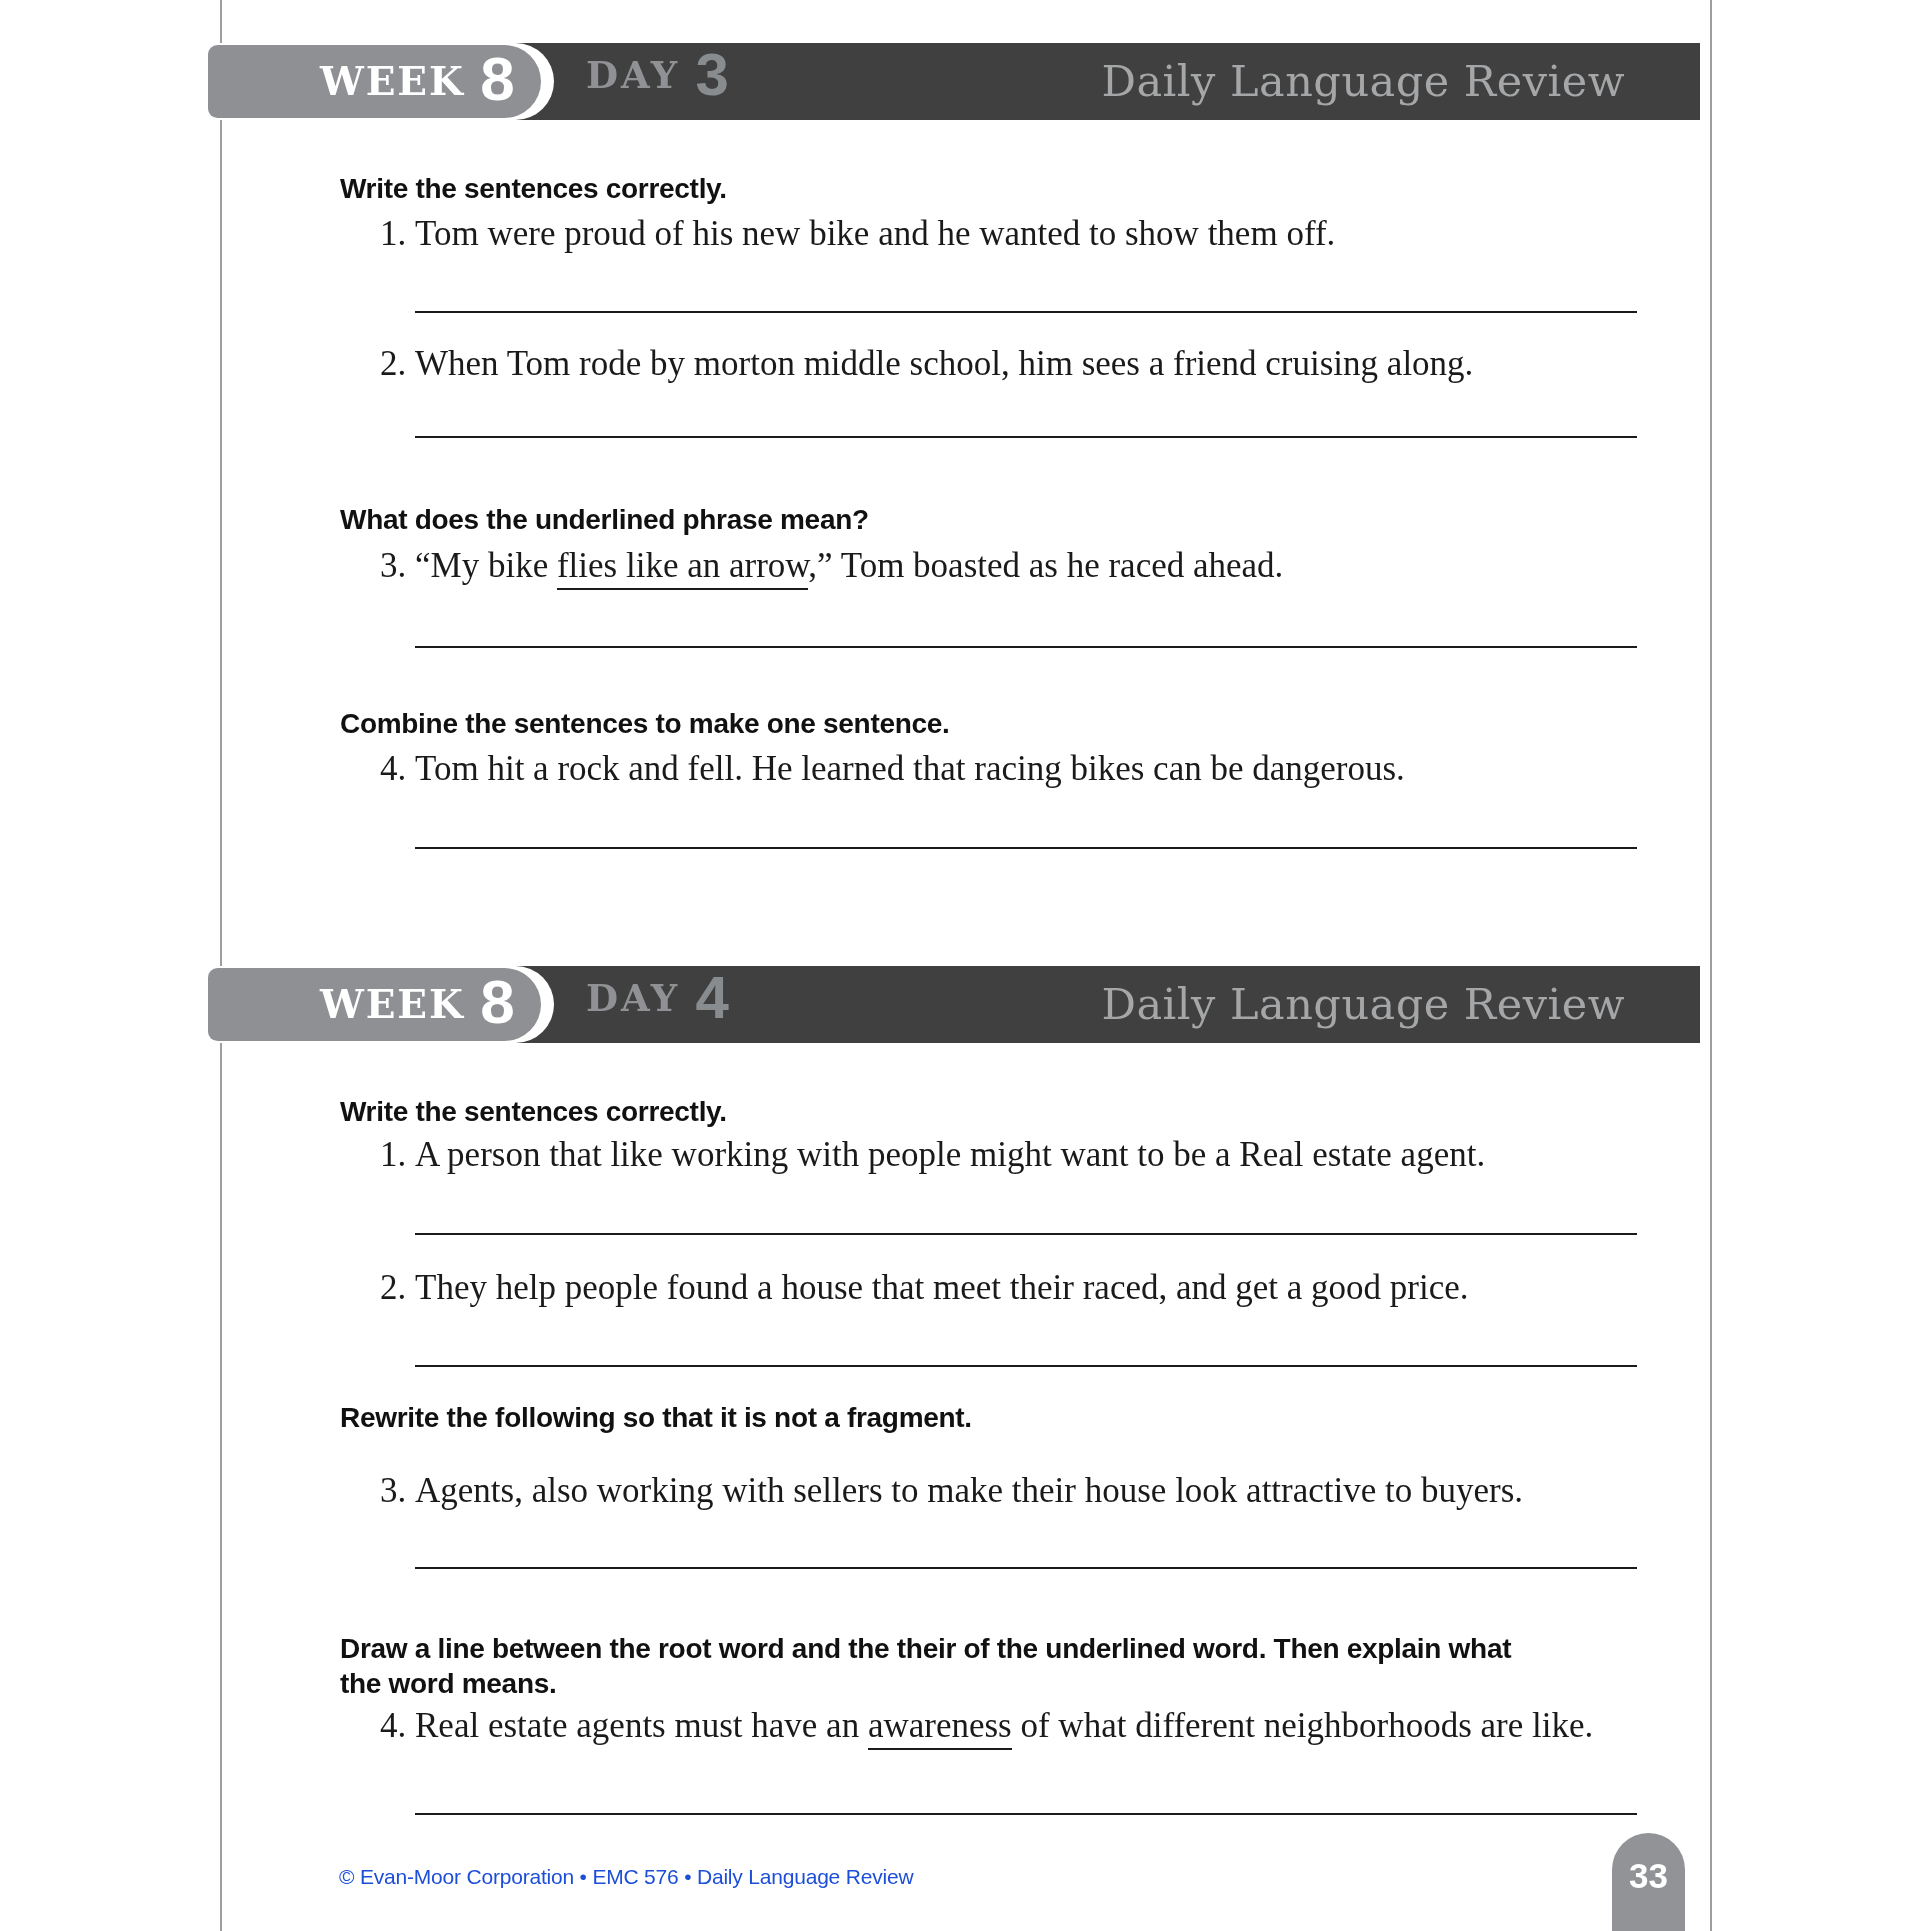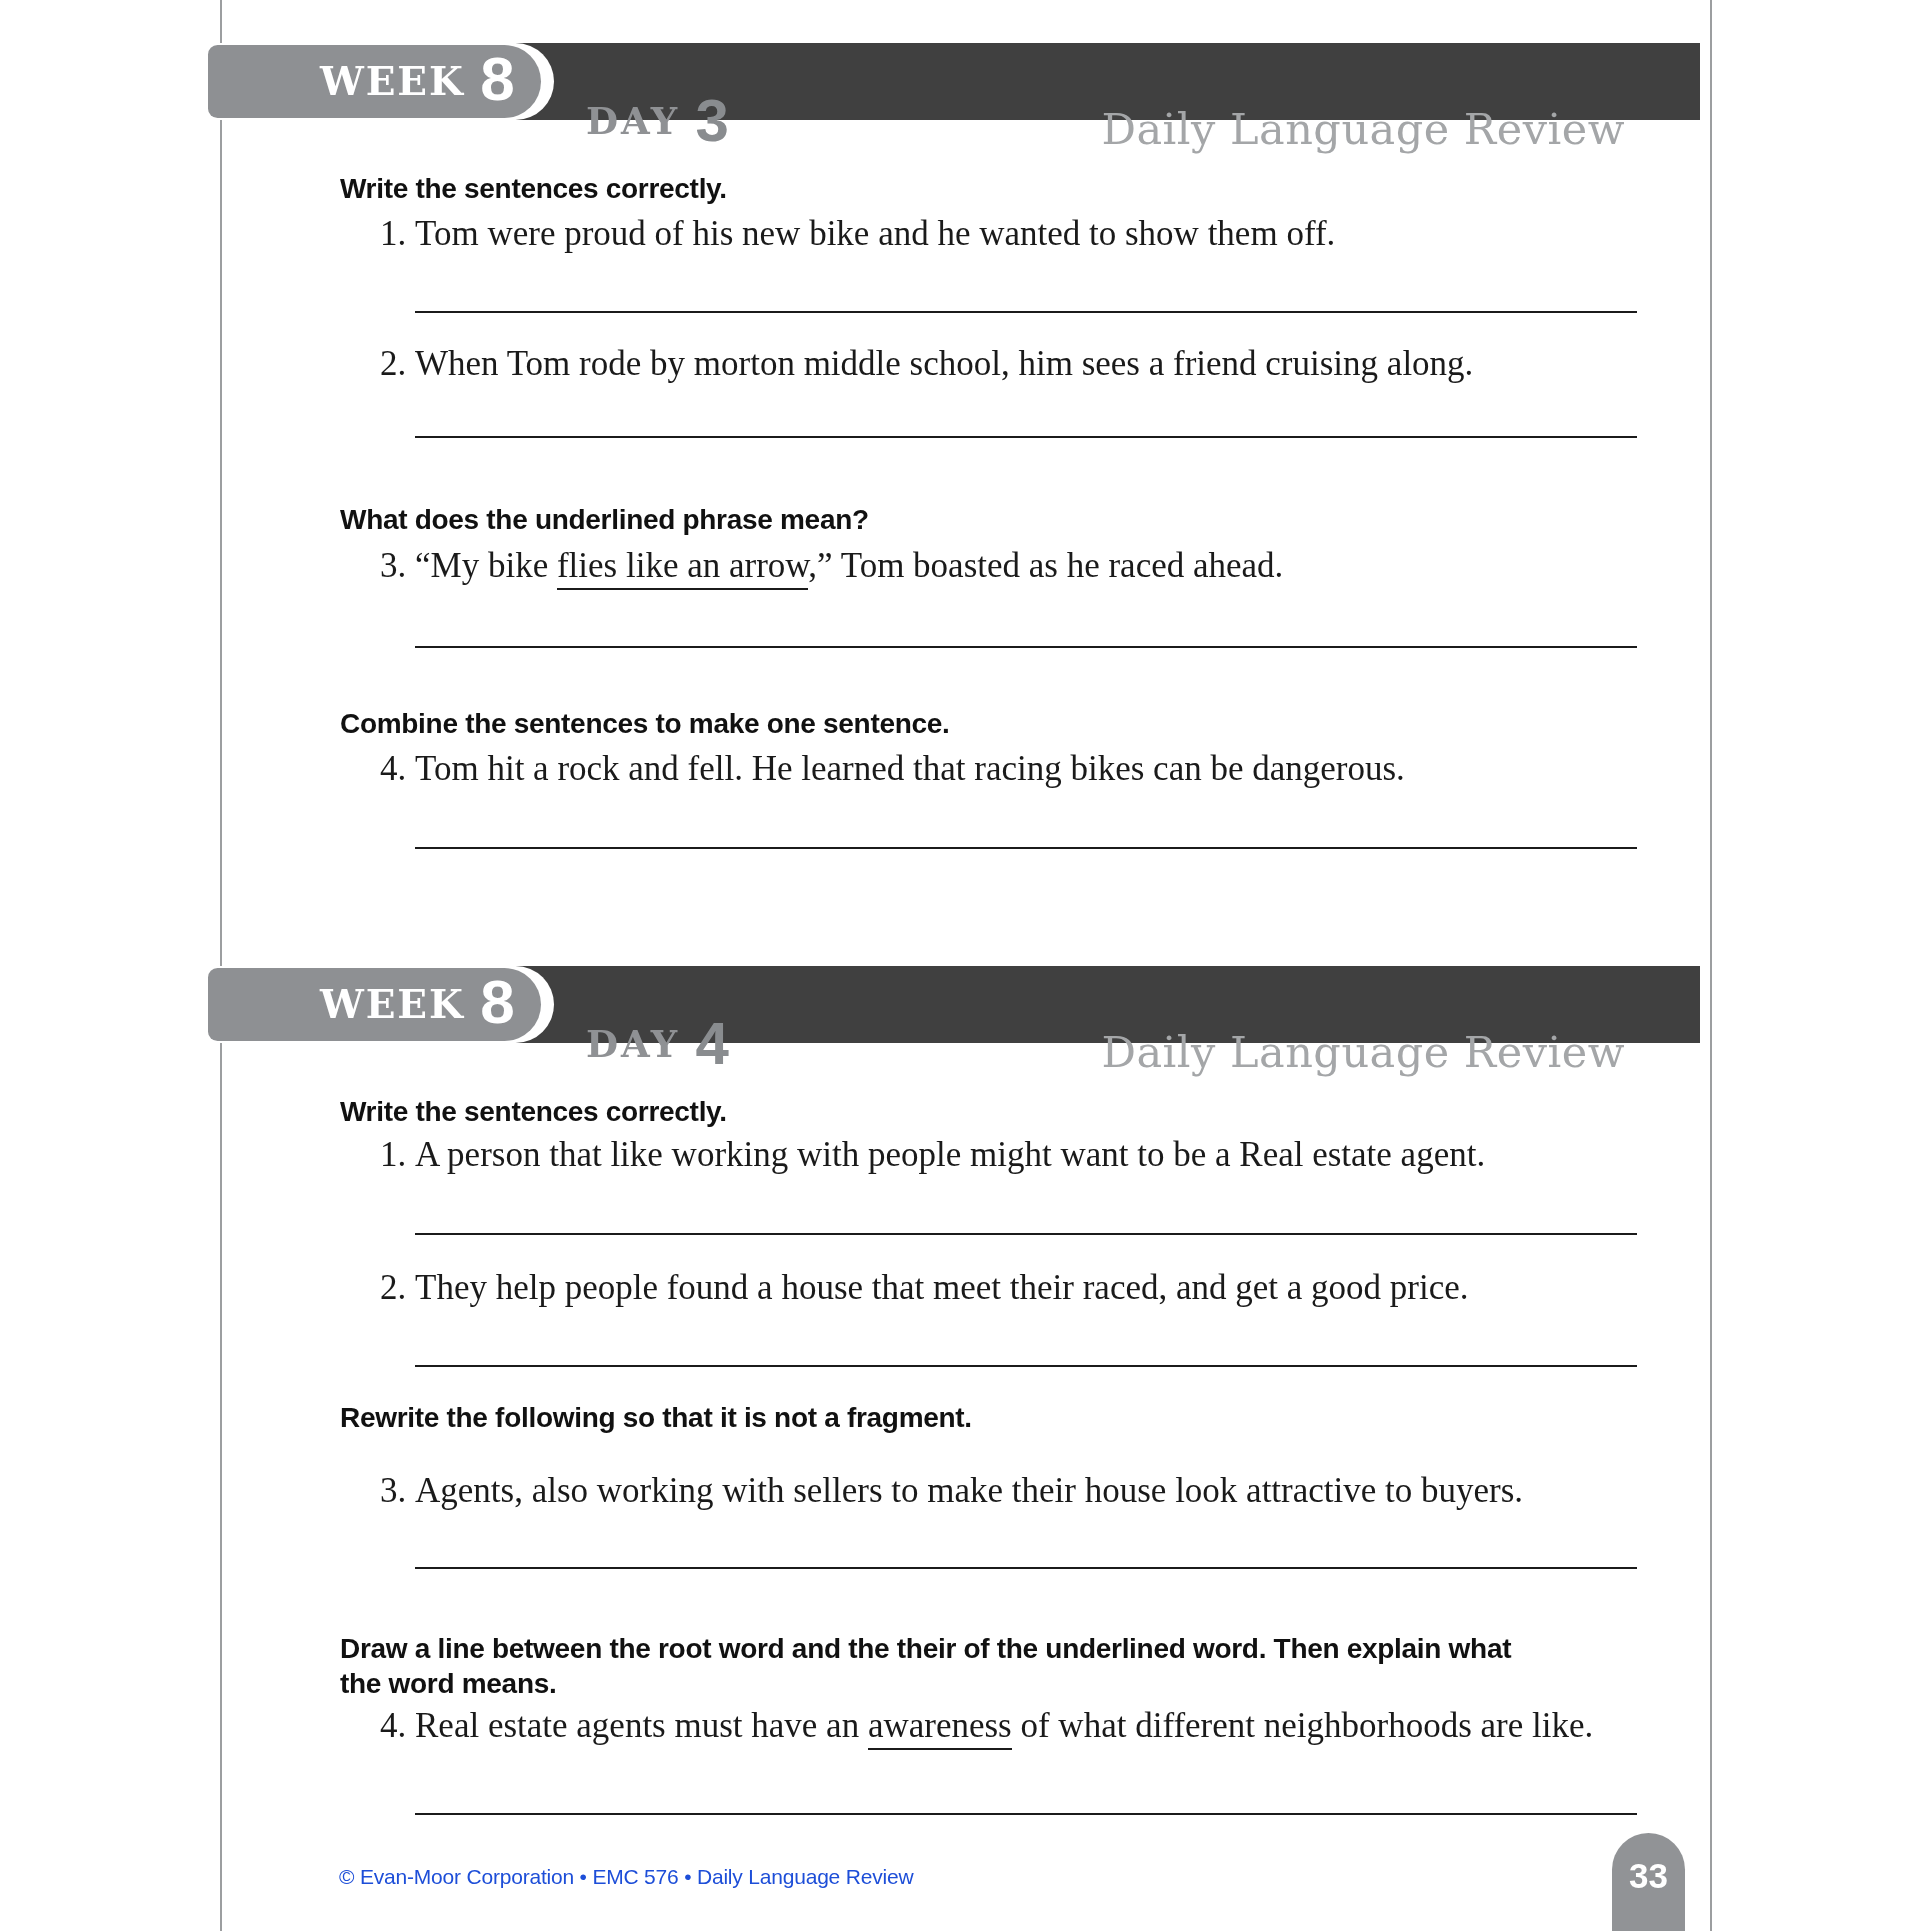--- a/index.html
+++ b/index.html
@@ -15,28 +15,28 @@
   .banner{position:absolute;left:208px;width:1492px;height:77px;background:#404040;}
   .banner .notch{position:absolute;left:0;top:0;height:77px;width:346px;
                  background:#ffffff;border-radius:0 39px 39px 0;}
   .banner .pill{position:absolute;left:0;top:1.9px;height:73px;width:333px;
                 background:#8e9093;border-radius:9.7px 37px 37px 9.7px;
                 display:flex;align-items:center;padding-left:112px;box-sizing:border-box;}
   .week-label{font-family:"DejaVu Serif",serif;font-weight:700;font-size:39px;
               color:#ffffff;letter-spacing:1.9px;}
   .week-number{font-family:"Liberation Sans",sans-serif;font-weight:700;font-size:62px;
                color:#ffffff;margin-left:15.4px;margin-top:-5.8px;}
-  .day-wrap{position:absolute;left:378px;top:0;height:64px;display:flex;align-items:center;margin-top:46px;}
+  .day-wrap{position:absolute;left:378px;top:0;height:64px;display:flex;align-items:center;}
   .day-label{font-family:"DejaVu Serif",serif;font-weight:700;font-size:37px;
              color:#8f9194;letter-spacing:2.9px;}
   .day-number{font-family:"Liberation Sans",sans-serif;font-weight:700;font-size:60px;
               color:#898c8f;margin-left:15.4px;margin-top:-1.9px;}
   .banner-title{position:absolute;right:75px;top:50%;transform:translateY(-52%);
                 font-family:"DejaVu Serif",serif;font-size:43px;color:#a4a6a8;
-                letter-spacing:0.5px;white-space:nowrap;margin-top:48px;}
+                letter-spacing:0.5px;white-space:nowrap;}
 
   
   .heading{position:absolute;left:340px;font-family:"Liberation Sans",sans-serif;
            font-weight:700;font-size:28px;line-height:35px;color:#111111;
            letter-spacing:-0.3px;white-space:nowrap;}
   .heading .h-line{display:block;}
 
   
   .item{position:absolute;left:380px;display:flex;white-space:nowrap;
         font-family:"Liberation Serif",serif;font-size:35px;color:#1a1a1a;}

